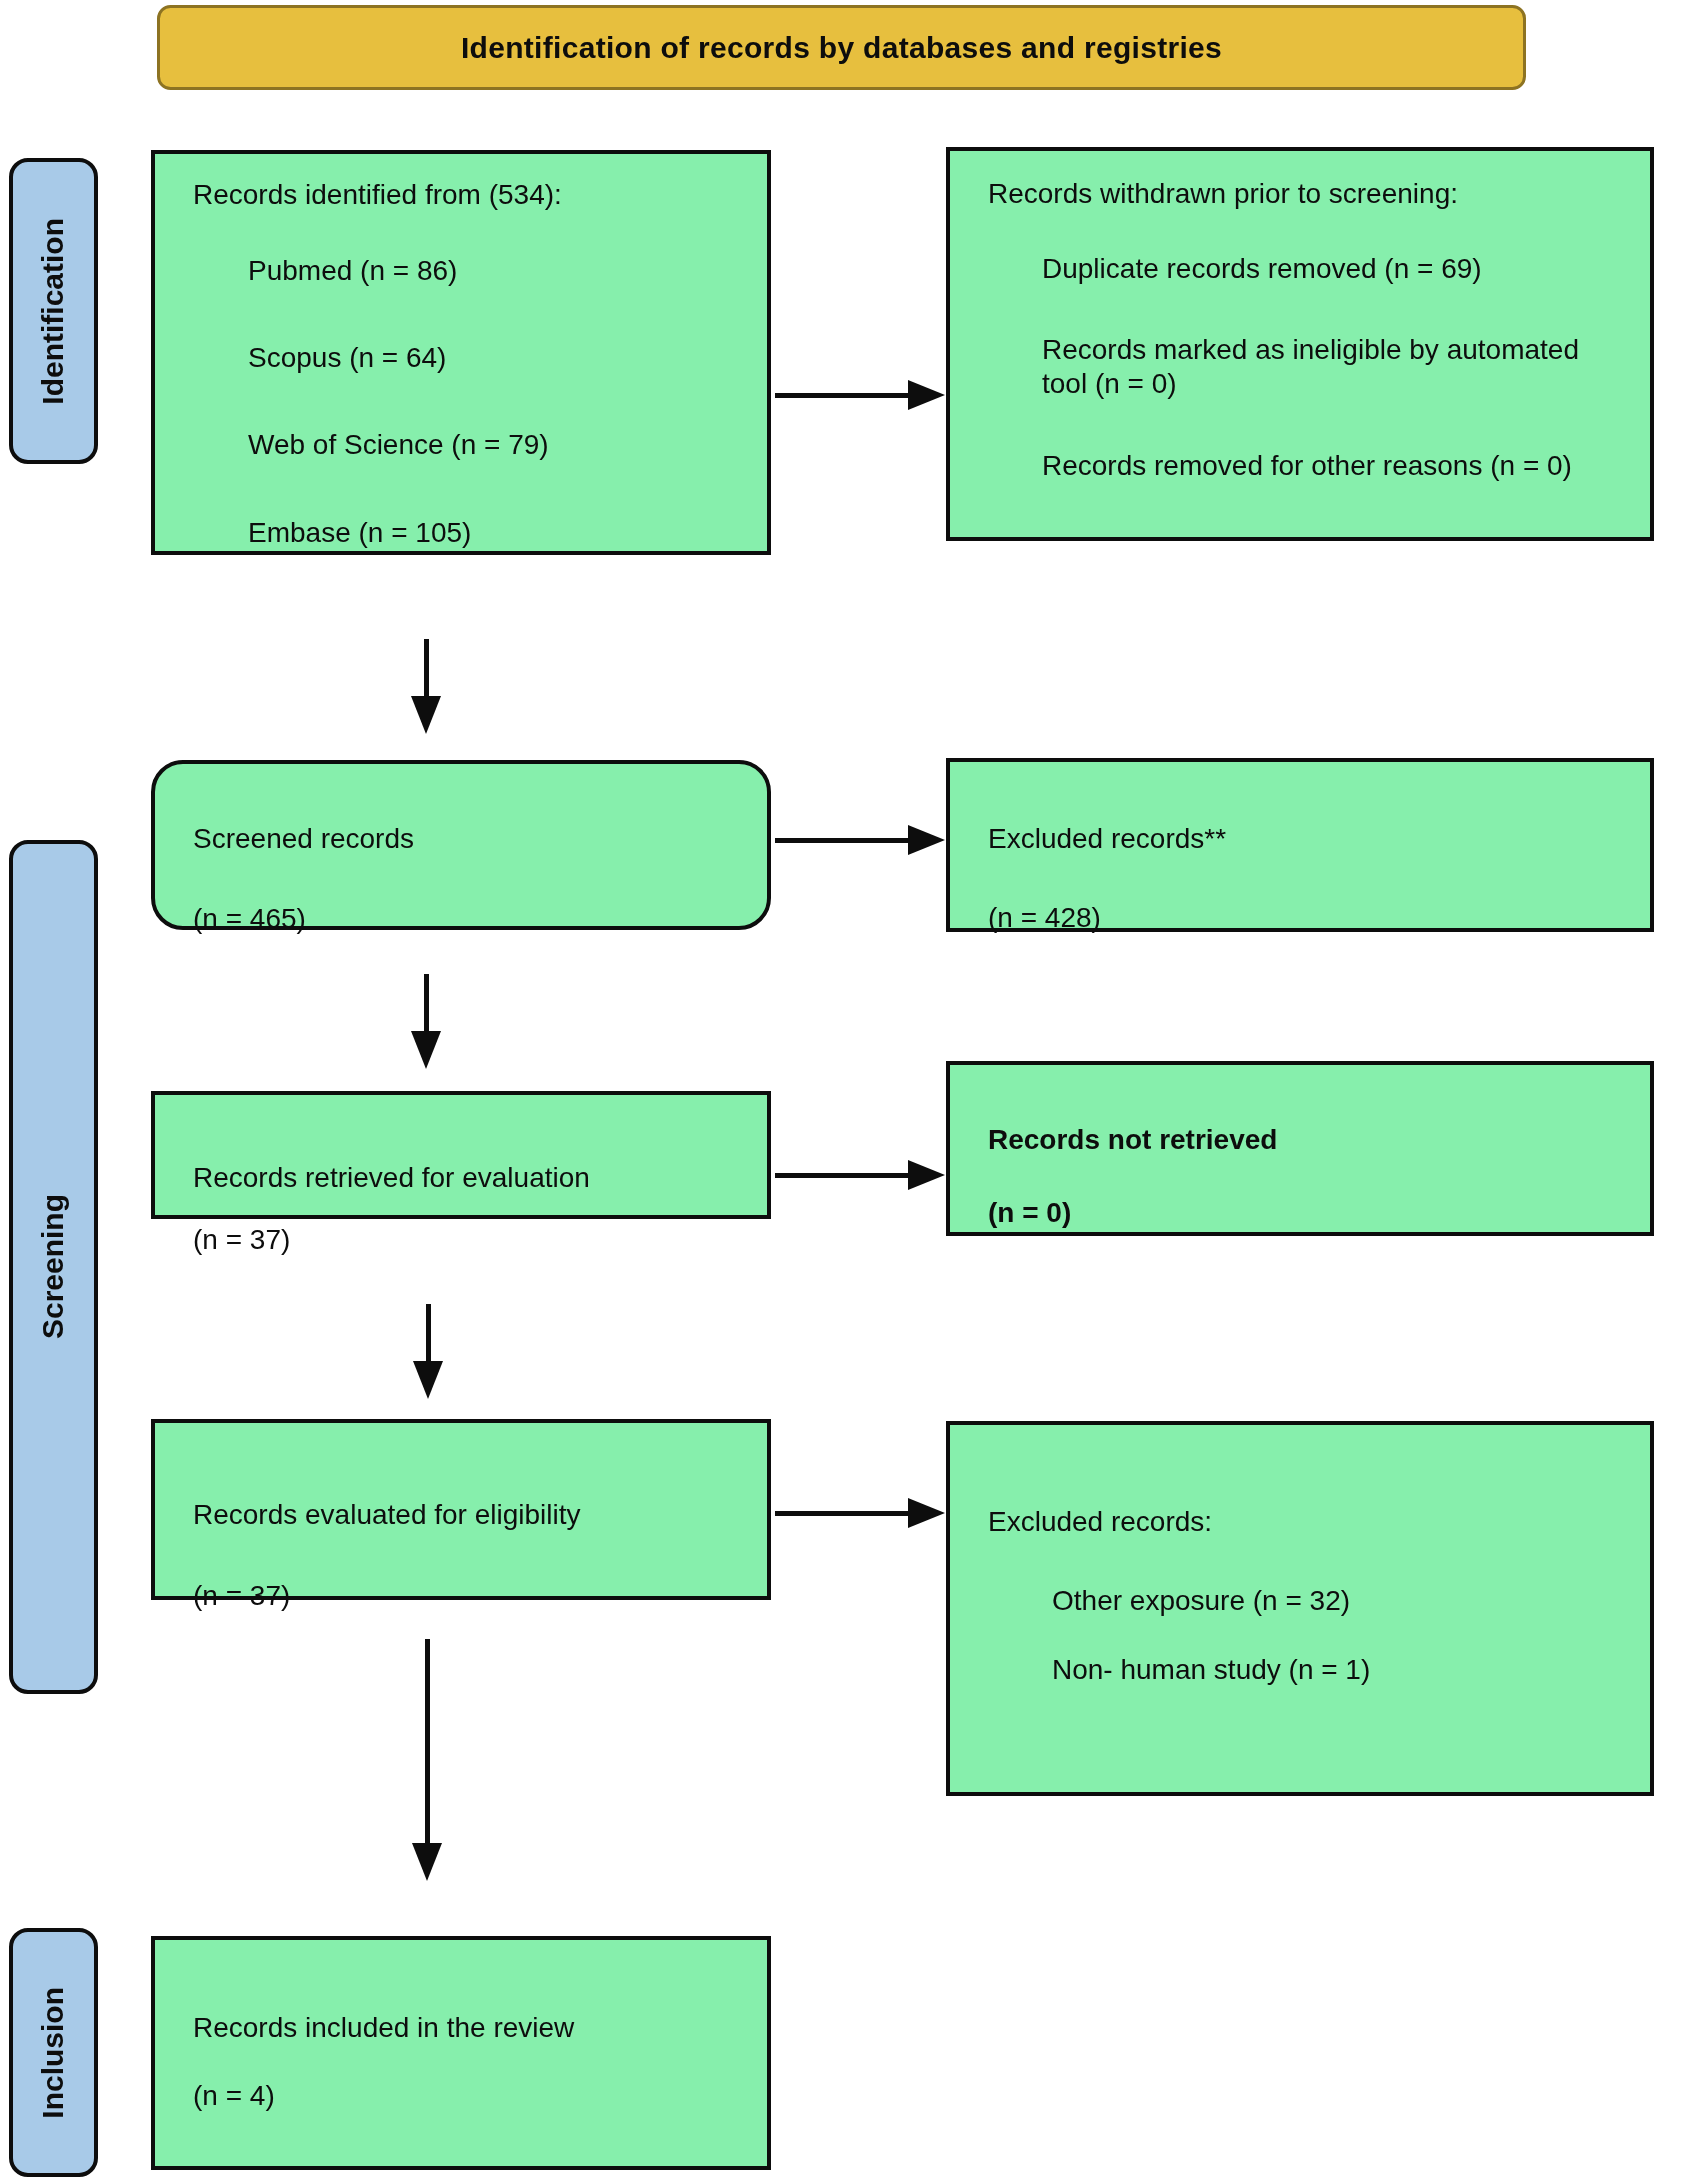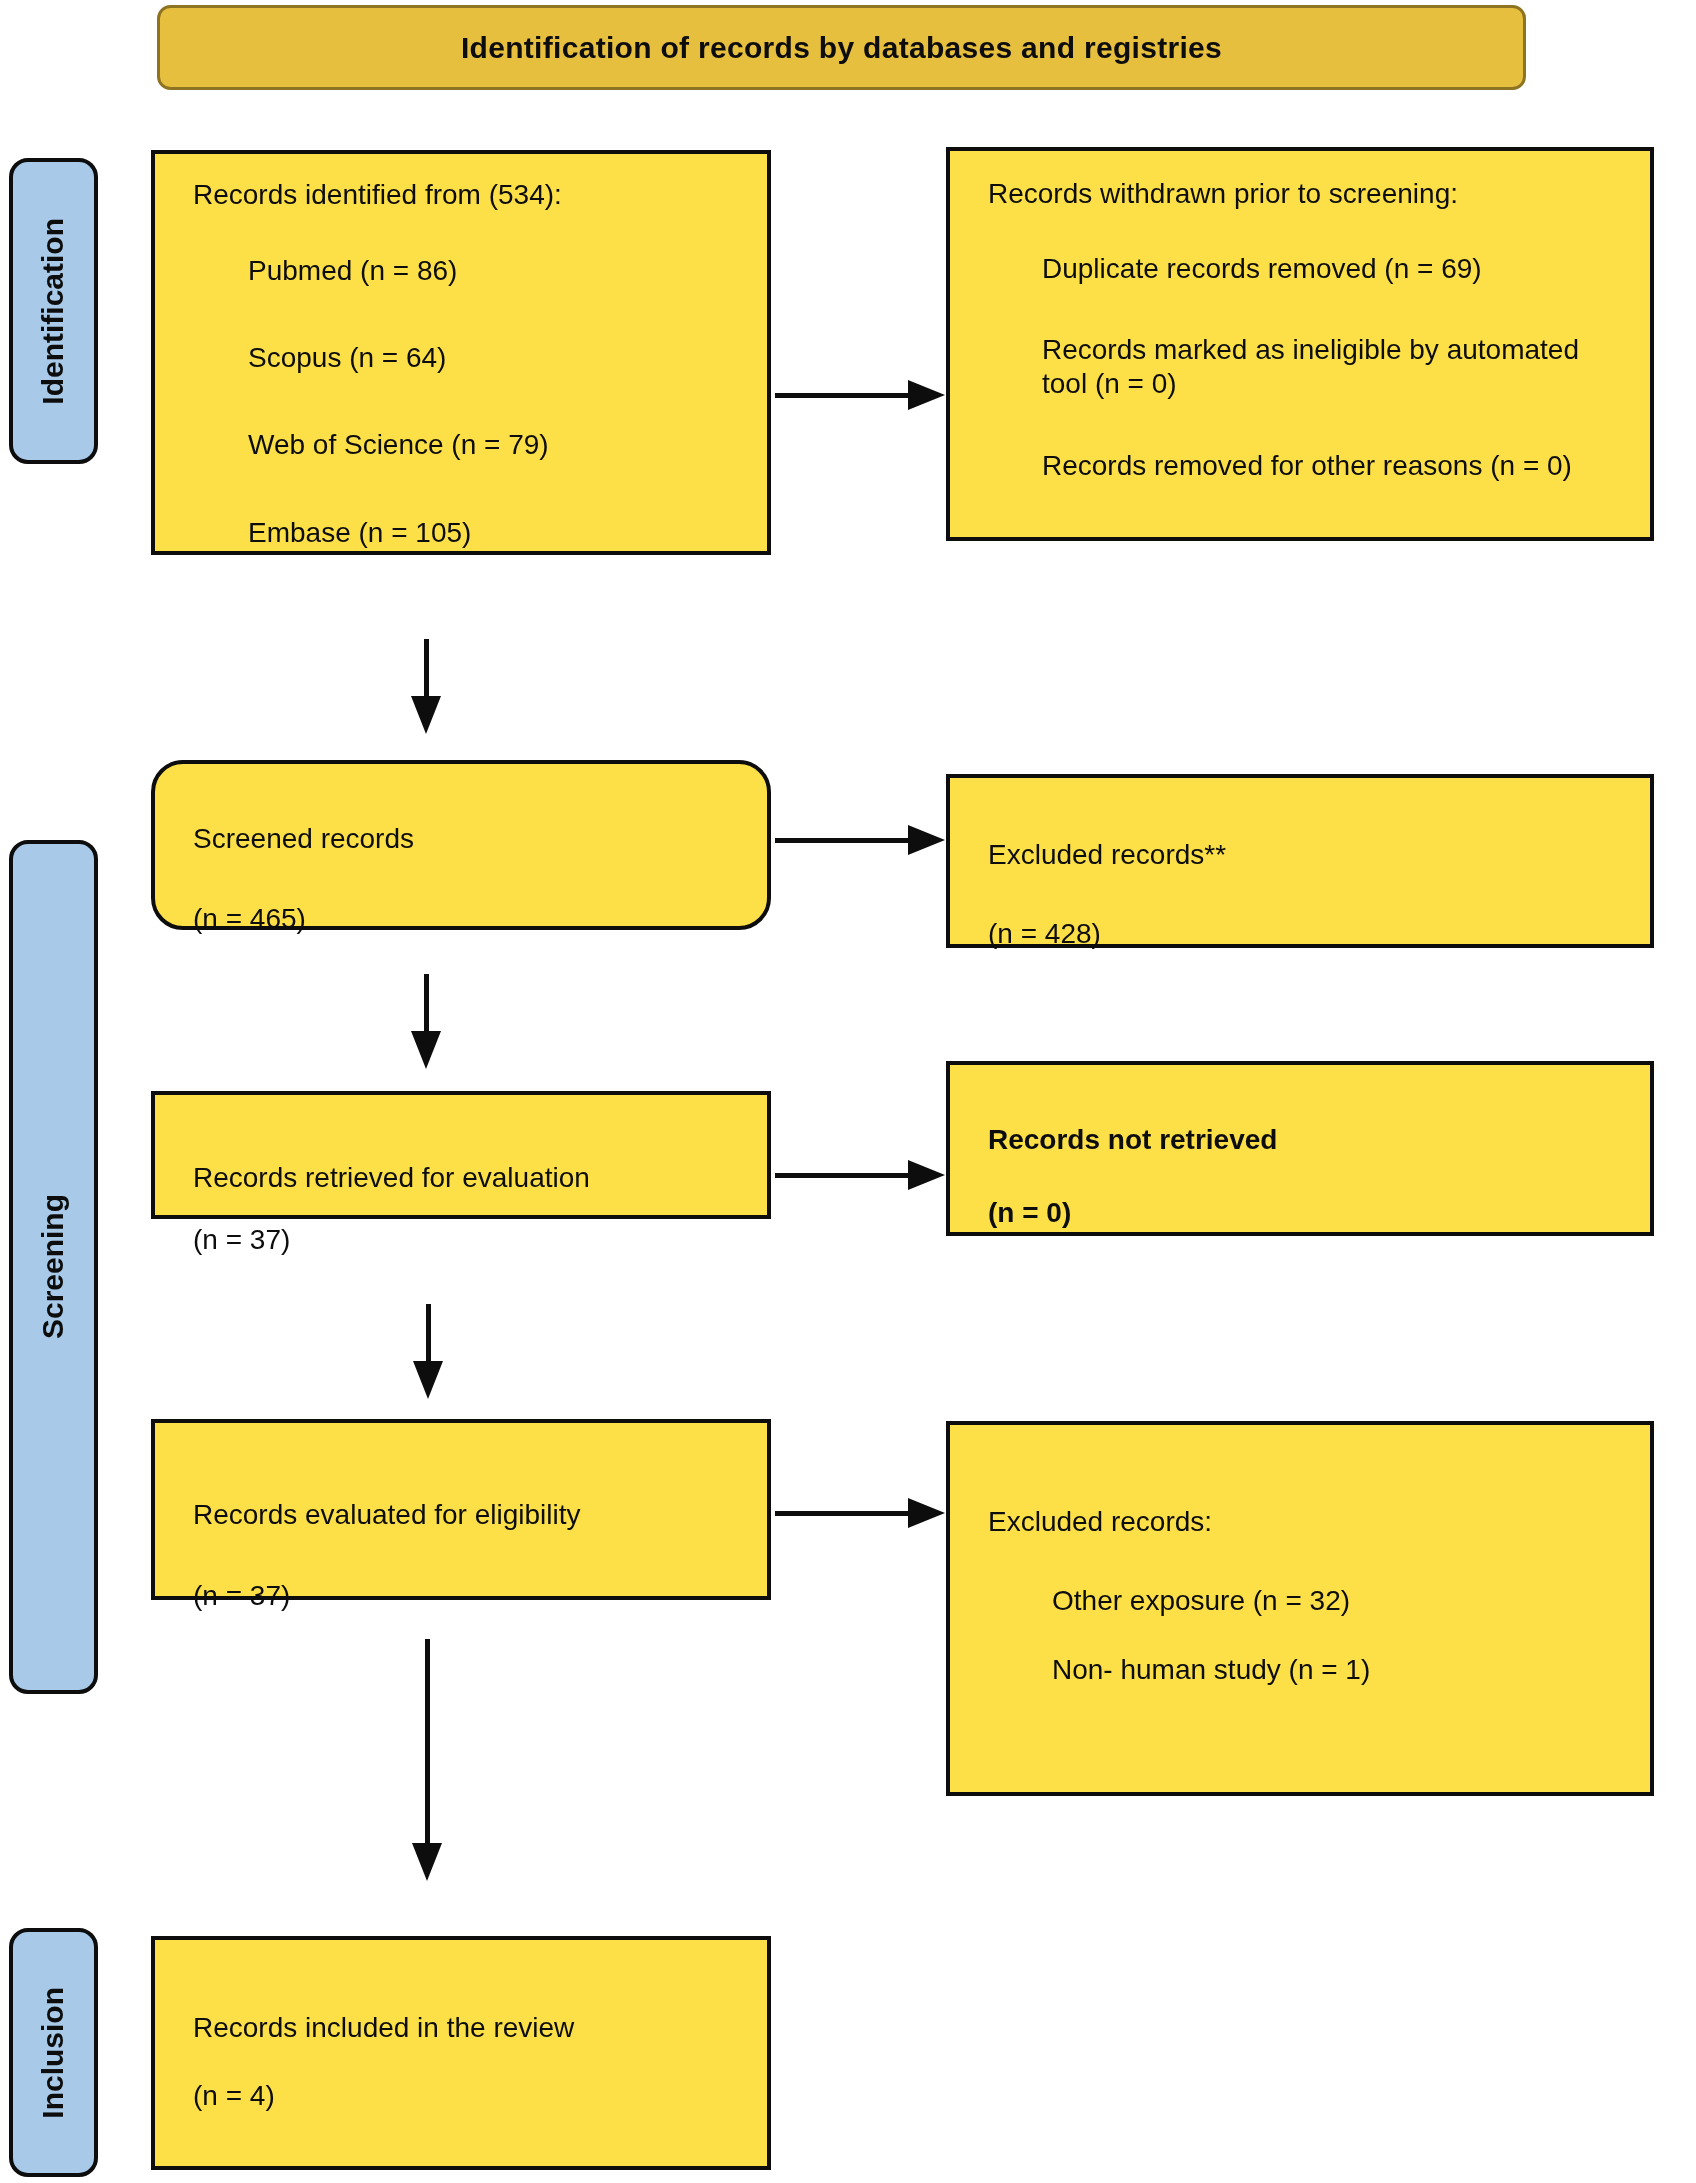--- a/index.html
+++ b/index.html
@@ -34,41 +34,41 @@
   .stage span{
     writing-mode:vertical-rl;
     transform:rotate(180deg);
     font-size:30px;font-weight:700;white-space:nowrap;
   }
   .stage.identification{top:158px;height:306px;}
   .stage.screening{top:840px;height:854px;}
   .stage.inclusion{top:1928px;height:249px;}
 
   .fbox{
-    position:absolute;background:#fde047;
+    position:absolute;background:#86efac;
     border:4.7px solid var(--box-border);
     font-size:28px;line-height:1.22;
   }
   .fbox .title{margin:0;}
   .fbox .item{margin:0;}
   .col-left{left:151px;width:620px;}
   .col-right{left:946px;width:708px;}
 
   .box-identified{top:150px;height:405px;padding:24px 20px 0 38px;}
   .box-identified .title{margin-bottom:42px;}
   .box-identified .item{padding-left:55px;margin-bottom:53px;}
 
   .box-withdrawn{top:147px;height:394px;padding:26px 27px 0 38px;}
   .box-withdrawn .title{margin-bottom:41px;}
   .box-withdrawn .item{padding-left:54px;margin-bottom:47px;}
 
   .box-screened{top:760px;height:170px;padding:30px 20px 0 38px;border-radius:32px;}
   .box-screened .l1{margin-bottom:46px;}
 
-  .box-excluded-screening{top:758px;height:174px;padding:32px 20px 0 38px;margin-top:16px;}
+  .box-excluded-screening{top:758px;height:174px;padding:32px 20px 0 38px;}
   .box-excluded-screening .l1{margin-bottom:45px;}
 
   .box-retrieved{top:1091px;height:128px;padding:38px 20px 2px 38px;}
   .box-retrieved .l1{margin-bottom:1.4px;}
 
   .box-not-retrieved{top:1061px;height:175px;padding:30px 20px 0 38px;font-weight:bold;}
   .box-not-retrieved .l1{margin-bottom:39px;}
 
   .box-eligibility{top:1419px;height:181px;padding:47px 20px 16px 38px;}
   .box-eligibility .l1{margin-bottom:47px;}

